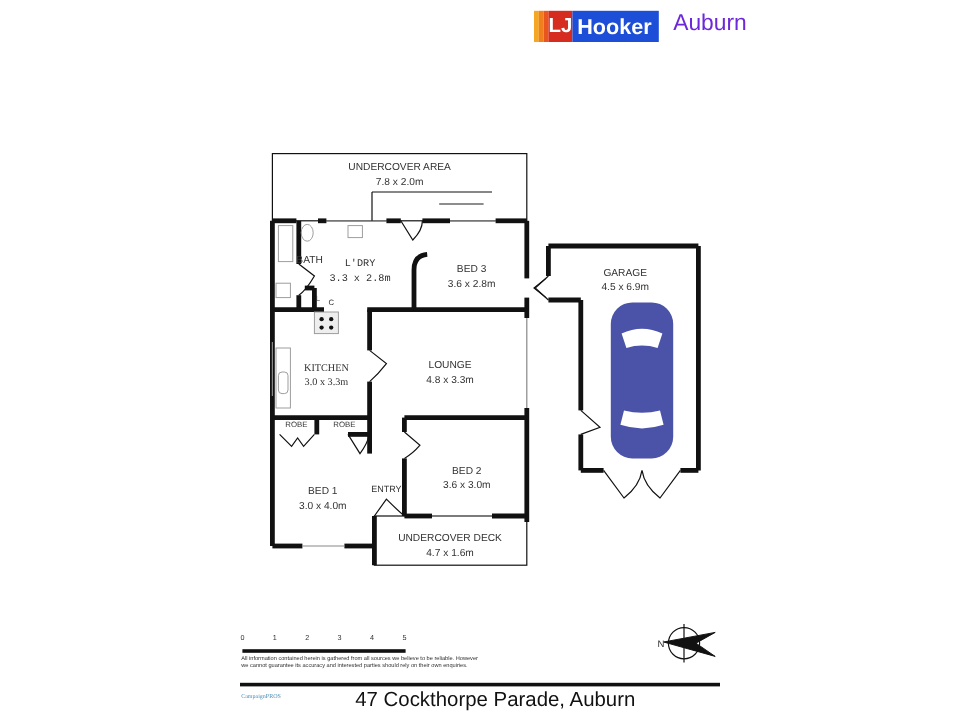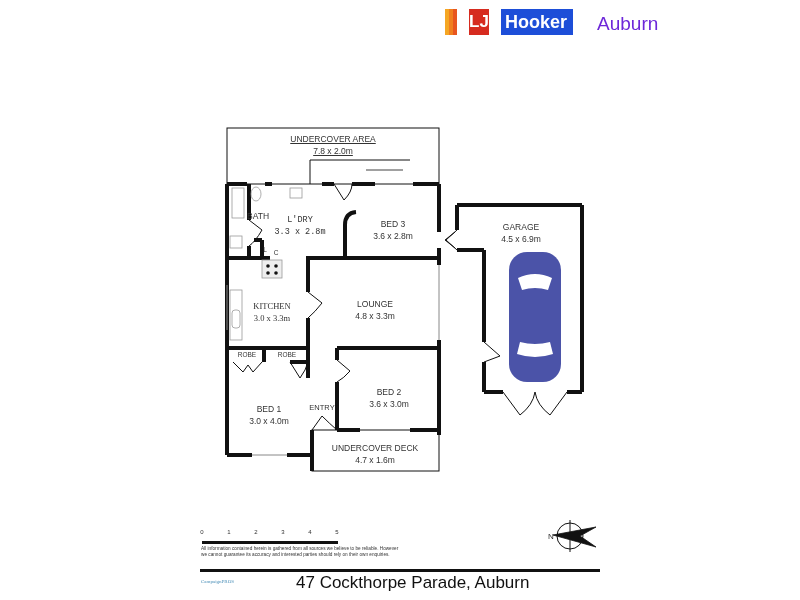--- a/index.html
+++ b/index.html
@@ -1,17 +1,17 @@
 <!DOCTYPE html>
 <html><head>
 <meta charset="utf-8">
 <style>
   html, body { margin:0; padding:0; background:#ffffff; }
   body { width:800px; height:600px; position:relative; overflow:hidden; font-family:"Liberation Sans", sans-serif; color:#222; }
-  .logo-wrap { position:absolute; left:445px; top:9px; height:26px; display:flex; align-items:flex-end;gap:12px; }
+  .logo-wrap { position:absolute; left:445px; top:9px; height:26px; display:flex; align-items:flex-start; }
   .logo-stripes { display:flex; height:26px; }
   .logo-stripes span { display:block; width:4px; height:26px; }
   .logo-lj { background:#d62b1f; color:#fff; font-weight:bold; font-size:17px; width:20px; height:26px; display:flex; align-items:center; justify-content:center; }
   .logo-hooker { background:#1d4ed8; color:#fff; font-weight:bold; font-size:18px; height:26px; line-height:26px; padding:0 6px 0 4px; }
   .logo-office { margin-left:12px; font-size:19px; color:#6d28d9; }
   .plan { position:absolute; left:0; top:0; width:800px; height:600px; }
   .room-label { position:absolute; text-align:center; font-size:8.5px; line-height:12px; color:#333; white-space:nowrap; transform:translateX(-50%); }
   .small-label { position:absolute; font-size:6.5px; color:#333; transform:translateX(-50%); white-space:nowrap; }
   .scale { position:absolute; left:200px; top:529px; }
   .scale-ticks { position:relative; width:140px; height:12px; }
@@ -135,21 +135,21 @@
     <path d="M520 342 Q535 346 550 342 L553 354 Q535 360 517 354 Z" fill="#fff"></path>
   </g>
 
   <g stroke="#111" fill="none">
     <circle cx="570" cy="536" r="13" stroke-width="1"></circle>
     <line x1="570" y1="520" x2="570" y2="552" stroke-width="1"></line>
     <path d="M553 535 L596 527 L580 536 L596 547 Z" fill="#111" stroke-width="0.8"></path>
   </g>
 </svg>
 
-<div class="room-label" style="left:333px;top:133px;text-decoration:underline;">
+<div class="room-label" style="left:333px;top:133px;">
     <div>UNDERCOVER AREA</div>
     <div>7.8 x 2.0m</div>
   </div>
 <div class="room-label" style="left:258px;top:210px;">
     <div>BATH</div>
   </div>
 <div class="room-label" style="left:300px;top:214px;font-family:Liberation Mono, monospace;">
     <div>L'DRY</div>
     <div>3.3 x 2.8m</div>
   </div>

